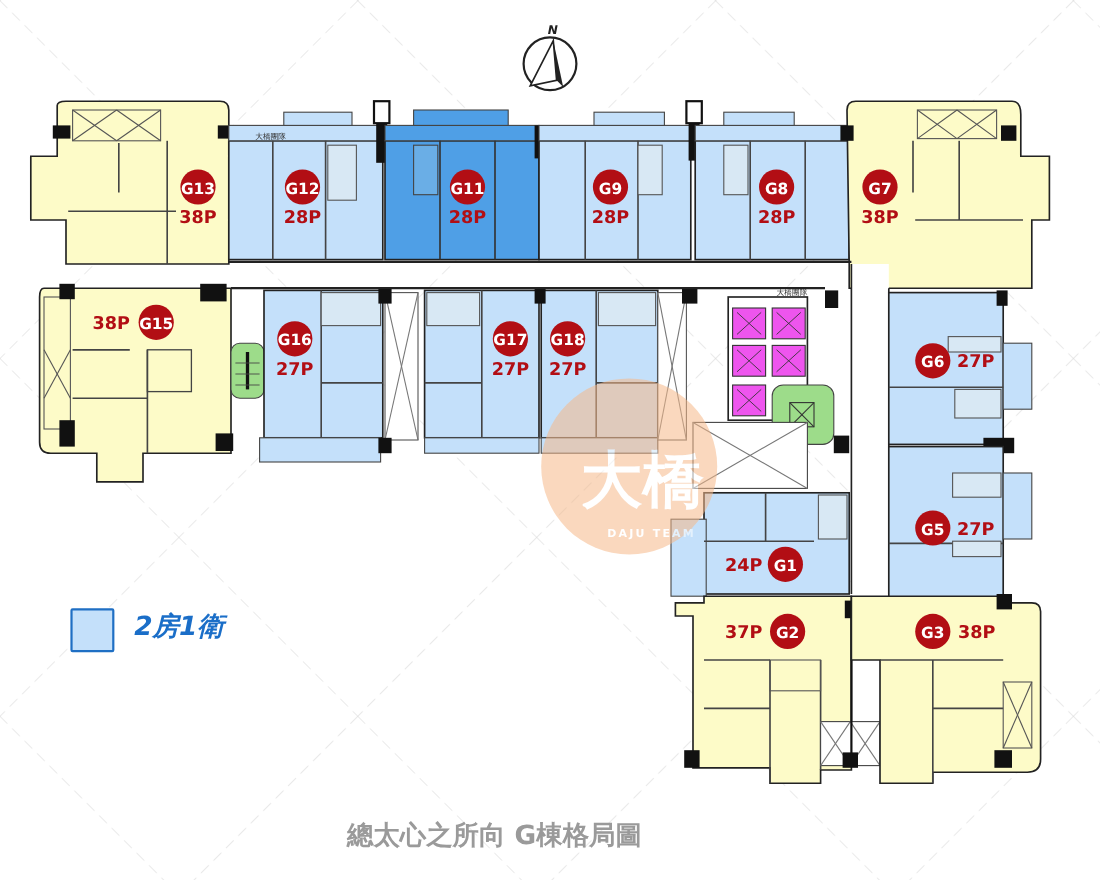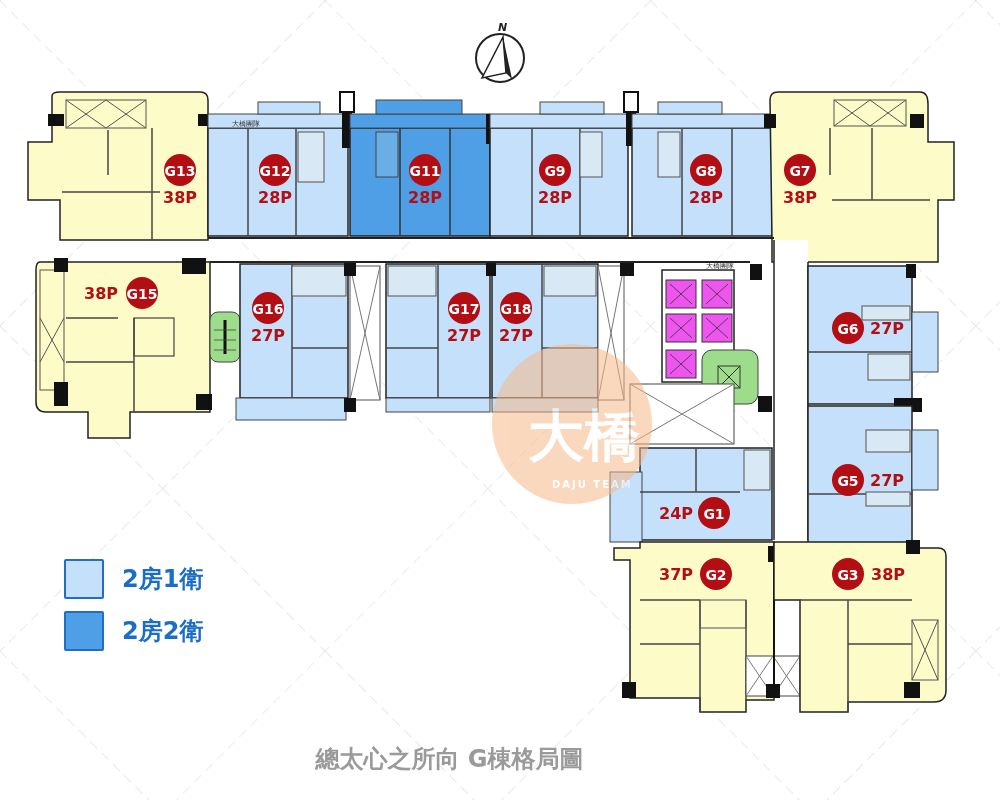--- a/index.html
+++ b/index.html
@@ -1,20 +1,20 @@
 <!DOCTYPE html>
 <html><head>
 <meta charset="utf-8">
 <style>
   html, body { margin: 0; padding: 0; background: #ffffff; }
   body { width: 1000px; height: 800px; position: relative; overflow: hidden;
          font-family: "DejaVu Sans", "Liberation Sans", sans-serif; }
   #plan { position: absolute; left: 0; top: 0; width: 1000px; height: 800px; }
   .legend { position: absolute; left: 64px; top: 553px; }
-  .legend-item { display: flex; align-items: center; height: 52px; }
+  .legend-item { display: flex; align-items: flex-start; height: 52px; font-style: italic; }
   .swatch { width: 40px; height: 40px; border: 2px solid #1f6fc4; border-radius: 2px; box-sizing: border-box; }
   .legend-label { margin-left: 18px; font-size: 24px; font-weight: bold; color: #1a6ec8; letter-spacing: 0px; }
   .caption { position: absolute; left: 0; width: 899px; top: 743px; text-align: center;
              font-size: 24px; font-weight: bold; color: #9a9a9a; }
   .unit-label text { font-family: "DejaVu Sans", "Liberation Sans", sans-serif; font-weight: bold; }
 </style>
 </head>
 <body>
 
 <svg id="plan" viewBox="0 0 1000 800" xmlns="http://www.w3.org/2000/svg">
@@ -372,19 +372,15 @@
       <text x="888" y="580" text-anchor="middle" font-size="16" fill="#b20e14">38P</text>
     </g>
   </g>
 </svg>
 
 <div class="legend">
   <div class="legend-item">
     <div class="swatch" style="background:#c4e0fa"></div>
     <span class="legend-label">2房1衛</span>
   </div>
-  <div class="legend-item">
-    <div class="swatch" style="background:#4f9fe6"></div>
-    <span class="legend-label">2房2衛</span>
-  </div>
 </div>
 
 <div class="caption">總太心之所向 G棟格局圖</div>
 
 </body></html>

